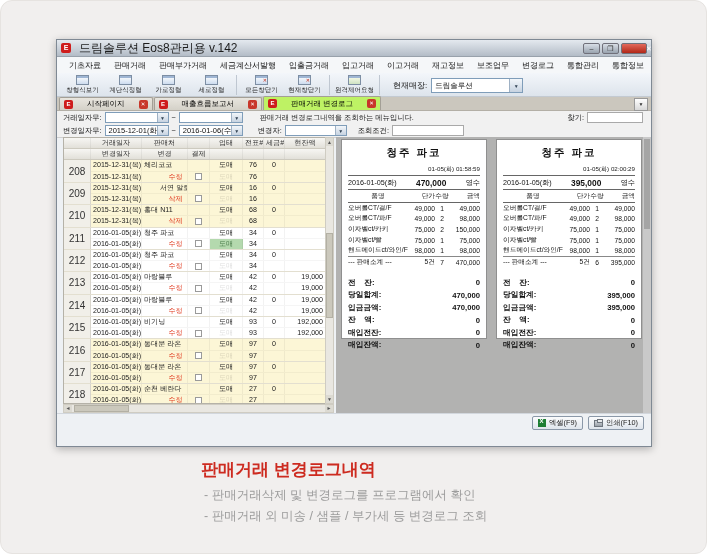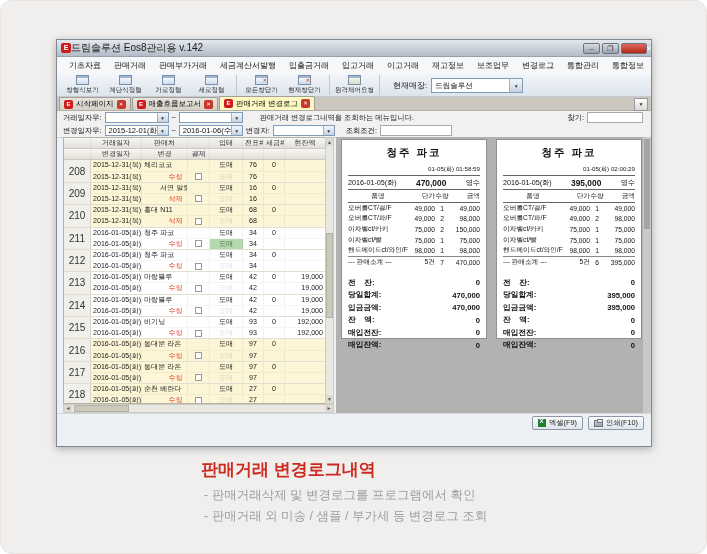--- a/index.html
+++ b/index.html
@@ -6,21 +6,21 @@
     font-family:"Liberation Sans","DejaVu Sans",sans-serif;}
   .card{position:absolute;inset:0;background:#f1efee;border-radius:12px;border:1px solid #e6e3e0;box-sizing:border-box;}
 
   
   .window{position:absolute;left:55px;top:38px;width:596px;height:408px;background:#eef1f4;
     border:1px solid #7f8994;box-shadow:0 2px 8px rgba(0,0,0,.28);box-sizing:border-box;}
   .titlebar{position:absolute;left:0;top:0;right:0;height:17px;background:linear-gradient(#e4e9ef,#b3bcc7);
     border-bottom:1px solid #98a1ab;display:flex;align-items:center;padding:0 4px;box-sizing:border-box;}
   .eicon{width:10px;height:10px;background:#ce1c1c;color:#fff;font-size:7px;font-weight:bold;text-align:center;
     line-height:10px;border-radius:2px;flex:0 0 auto;}
-  .title-text{font-size:10px;color:#1c1c1c;margin-left:0;flex:1;white-space:nowrap;}
+  .title-text{font-size:12px;color:#1c1c1c;margin-left:8px;flex:1;white-space:nowrap;}
   .winbtn{width:17px;height:11px;border:1px solid #70707a;border-radius:2px;margin-left:2px;font-size:7px;
     line-height:9px;text-align:center;box-sizing:border-box;}
   .winbtn.gray{background:linear-gradient(#d8dee6,#99a3af);color:#333;}
   .winbtn.red{background:linear-gradient(#e2695c,#b12718);color:#fff;}
 
   .menubar{position:absolute;left:0;top:17px;right:0;height:16px;background:#f5f7f9;border-bottom:1px solid #d8dbdf;
     display:flex;align-items:center;padding:0 12px;gap:13px;font-size:8px;color:#111;}
   .menu-item{white-space:nowrap;cursor:default;}
 
   .toolbar{position:absolute;left:0;top:33px;right:0;height:24px;background:linear-gradient(#f3f6fa,#dde4ec);
@@ -33,23 +33,23 @@
   .ic.remote{background:linear-gradient(#fdfdee,#cfe3c2);}
   .tb-sep{width:1px;height:20px;background:#bfc7d1;margin:1px 3px 0;}
   .store{display:flex;align-items:center;margin-left:10px;padding-top:4px;font-size:8px;gap:4px;color:#111;}
   .combo{background:#fff;border:1px solid #7f9db9;height:15px;display:flex;align-items:center;font-size:7.5px;
     padding-left:3px;position:relative;box-sizing:border-box;}
   .combo .arr{position:absolute;right:0;top:0;bottom:0;width:12px;background:linear-gradient(#f2f6fa,#c7d3e1);
     border-left:1px solid #9fb1c4;display:flex;align-items:center;justify-content:center;font-size:5px;color:#345;}
 
   .tabbar{position:absolute;left:0;top:57px;right:0;height:14px;background:#cbc7be;border-bottom:1px solid #b3afa6;
     display:flex;align-items:flex-end;padding-left:2px;box-sizing:border-box;}
-  .tab{height:12px;display:flex;align-items:center;gap:3px;padding:0 4px;border:1px solid #a39f96;border-bottom:none;
+  .tab{height:12px;display:flex;align-items:center;gap:14px;padding:0 4px;border:1px solid #a39f96;border-bottom:none;
     background:linear-gradient(#e8e5de,#d4d1c8);font-size:7.5px;margin-right:1px;border-radius:2px 2px 0 0;white-space:nowrap;}
-  .tab.active{background:#fef9c3;height:13px;}
+  .tab.active{background:#bef264;height:13px;}
   .tab .eicon{width:9px;height:9px;line-height:9px;font-size:6px;}
   .xicon{width:9px;height:9px;background:#c8372a;color:#fff;font-size:5.5px;line-height:9px;text-align:center;border-radius:2px;}
   .tab-dd{position:absolute;right:3px;top:1px;width:12px;height:11px;border:1px solid #999;
     background:linear-gradient(#ffffff,#d8d8d8);font-size:5px;text-align:center;line-height:10px;color:#333;}
 
   .filter{position:absolute;left:0;top:71px;right:0;height:26px;background:#f1f1f1;border-bottom:1px solid #cfcfcf;
     font-size:7.3px;color:#111;}
   .frow{position:absolute;left:6px;right:4px;height:13px;display:flex;align-items:center;gap:3px;}
   .frow1{top:0;} .frow2{top:13px;}
   .fcombo{width:64px;height:11px;} .fcombo .arr{width:10px;}
@@ -225,21 +225,21 @@
         <span class="flabel">변경일자무:</span>
         <span class="combo fcombo">
           <span>2015-12-01(화)</span>
             <span class="arr">▼</span>
           </span>
         <span>~</span>
         <span class="combo fcombo">
           <span>2016-01-06(수)</span>
             <span class="arr">▼</span>
           </span>
-        <span class="flabel" style="margin-left:0;">변경자:</span>
+        <span class="flabel" style="margin-left:12px;">변경자:</span>
         <span class="combo fcombo" style="width:62px;">
             <span class="arr">▼</span>
           </span>
         <span class="flabel" style="margin-left:8px;">조회조건:</span>
         <span class="finput" style="width:72px;"></span>
         <span class="f-right" style="top:13px;">
           <span class="cb checked"></span>
           <span class="flabel">전표보기</span>
           <span class="btn" style="margin-left:10px;">
             <span class="refresh-g">↻</span>

